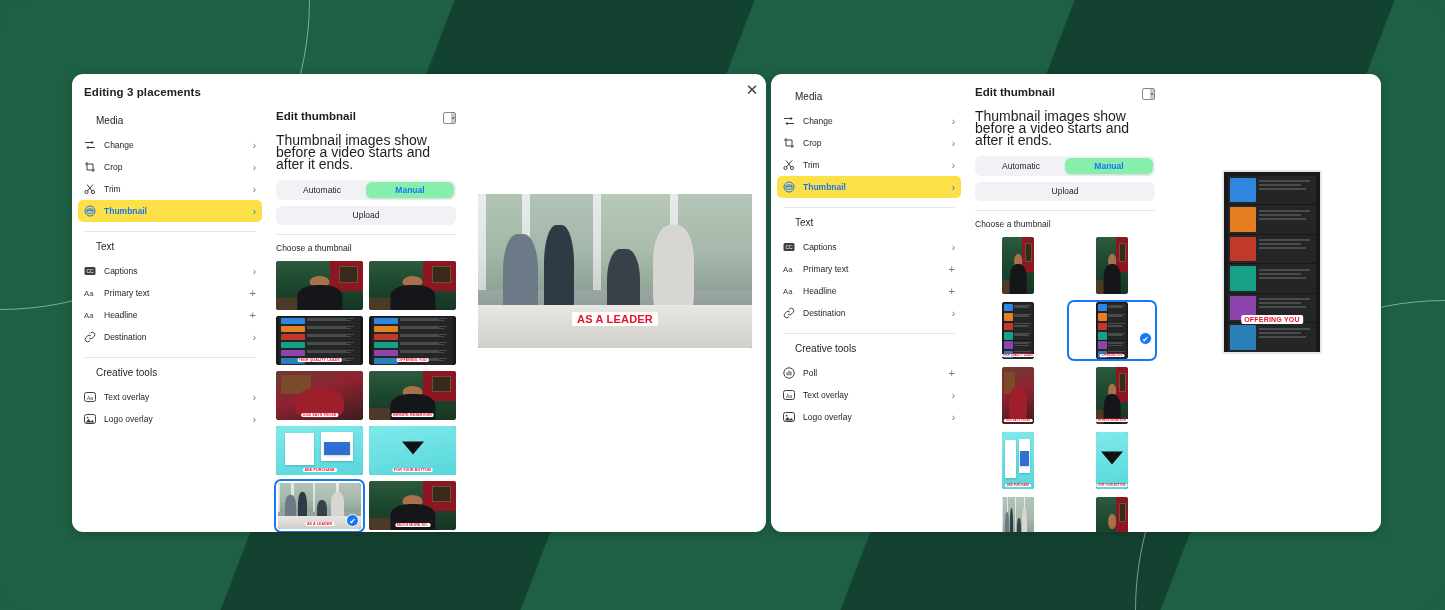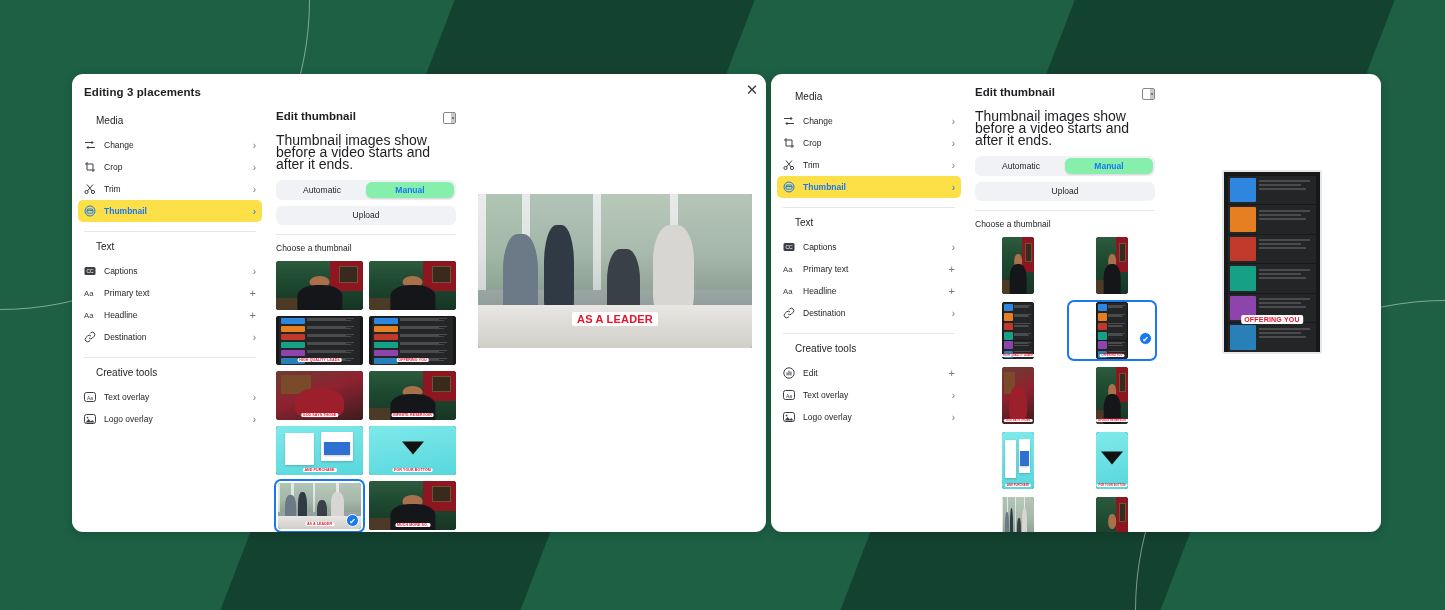--- a/index.html
+++ b/index.html
@@ -643,21 +643,21 @@
       <div class="nav-list">
           <div class="nav-item">
             <span class="nav-ic">
               <svg viewBox="0 0 12 12" width="12" height="12">
                 <circle cx="6" cy="6" r="5.2" fill="none" stroke="currentColor" stroke-width="1"></circle>
                 <rect x="3.6" y="5.4" width="1" height="3" fill="currentColor"></rect>
                 <rect x="5.5" y="3.6" width="1" height="4.8" fill="currentColor"></rect>
                 <rect x="7.4" y="4.6" width="1" height="3.8" fill="currentColor"></rect>
               </svg>
             </span>
-            <span class="lbl">Edit</span>
+            <span class="lbl">Poll</span>
             <span class="plus">+</span>
           </div>
           <div class="nav-item">
             <span class="nav-ic">
               <svg viewBox="0 0 12 12" width="12" height="12">
                 <rect x="0.5" y="1.5" width="11" height="9" rx="2" fill="none" stroke="currentColor" stroke-width="1"></rect>
                 <text x="6" y="8.5" font-size="5" fill="currentColor" text-anchor="middle" font-family="Liberation Sans">Aa</text>
               </svg>
             </span>
             <span class="lbl">Text overlay</span>

